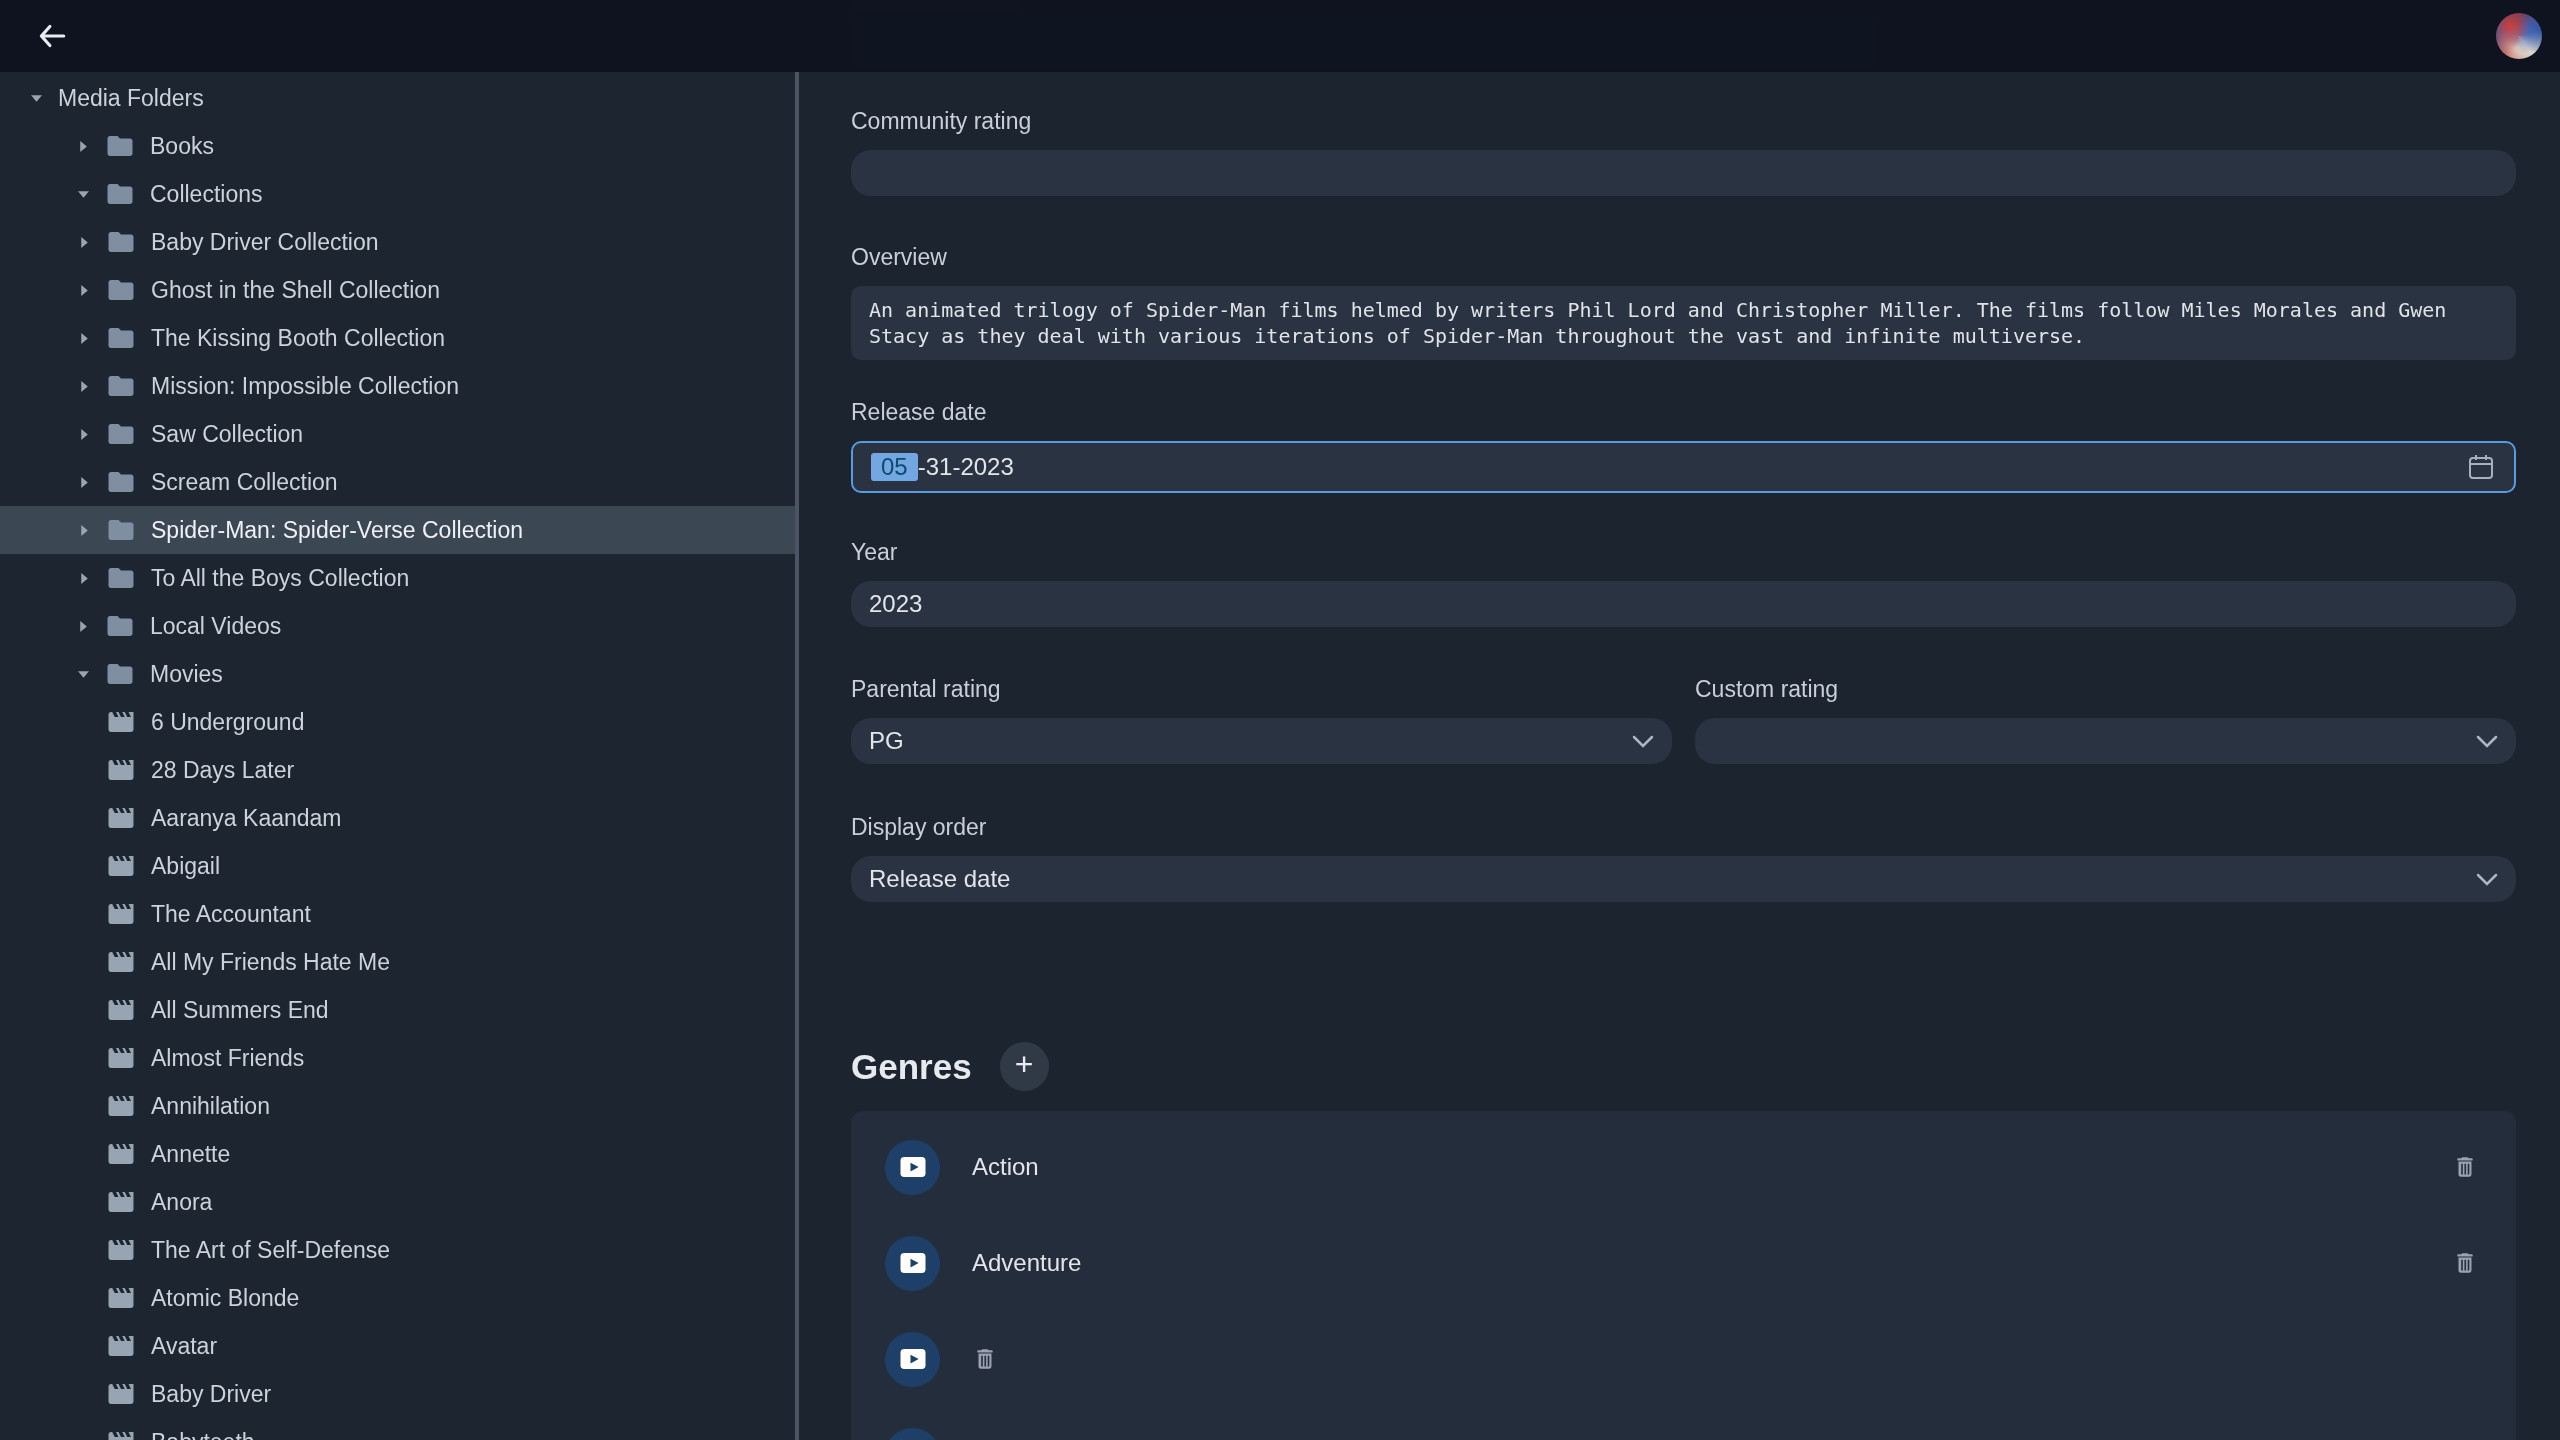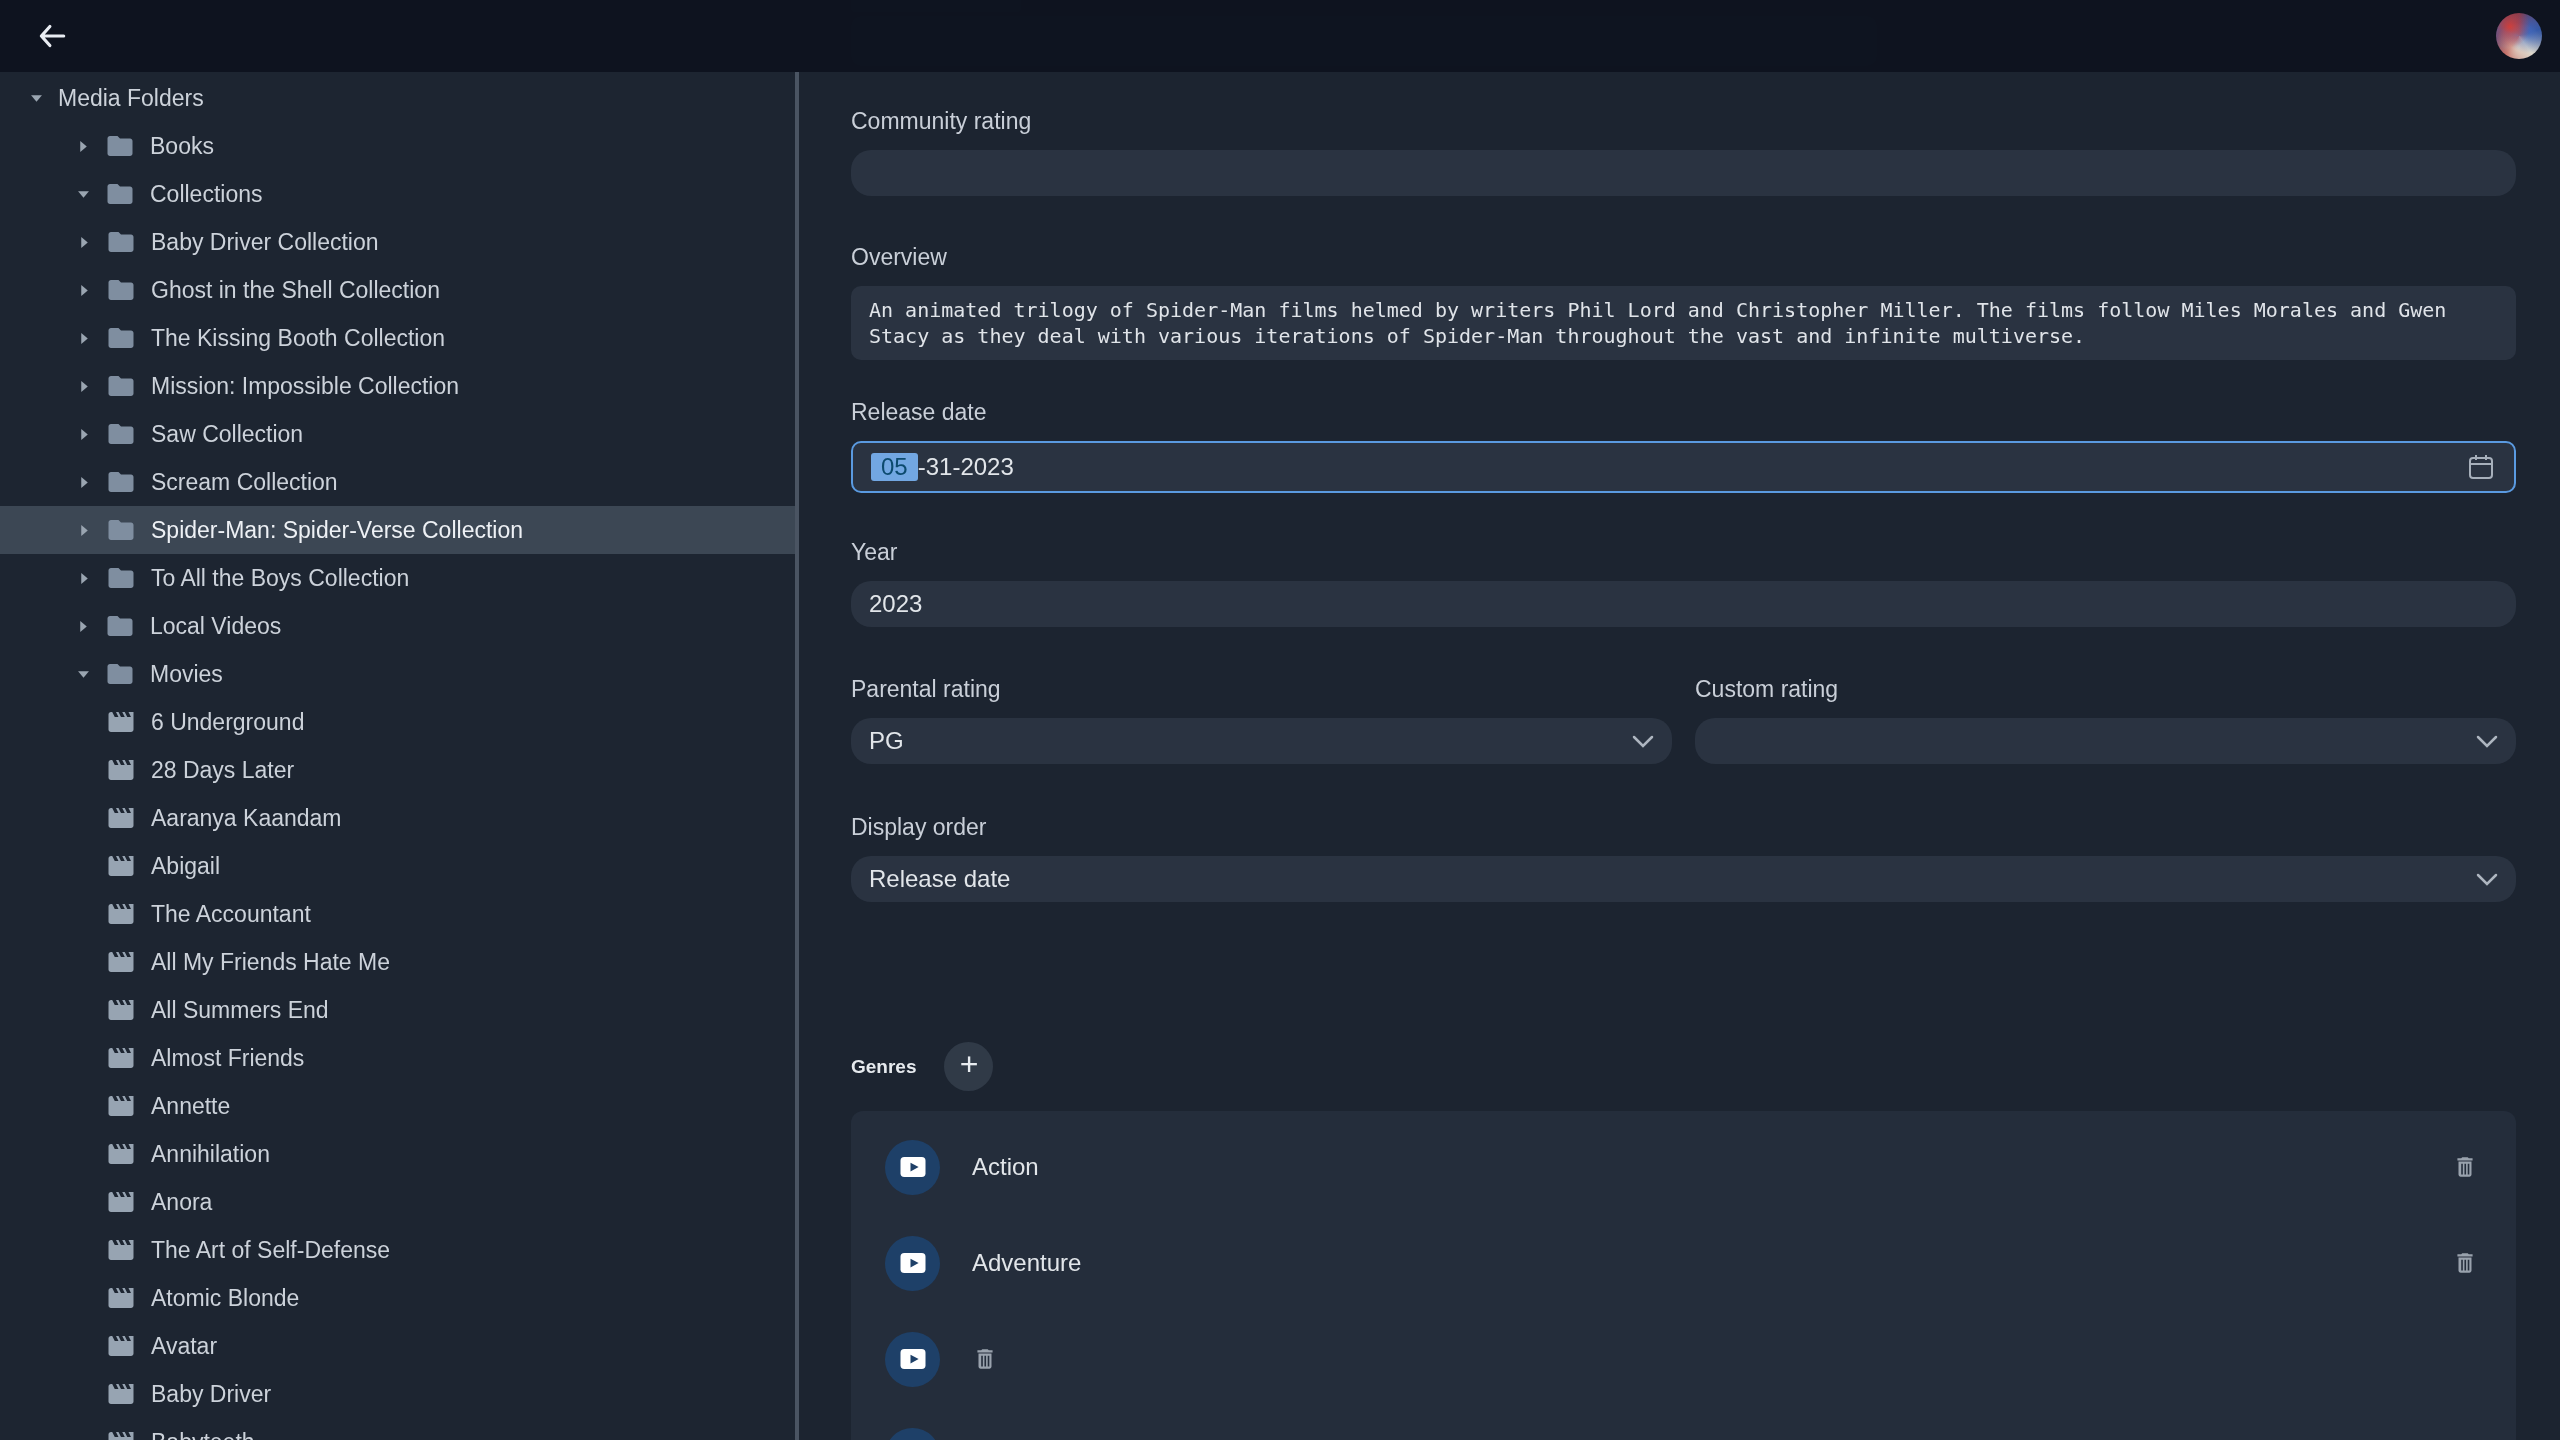--- a/index.html
+++ b/index.html
@@ -74,21 +74,21 @@
   .two-col{display:flex;gap:23px;}
   .two-col .col{flex:1;min-width:0;}
   .mt-cr{margin-top:0;}
   .mt-ov{margin-top:48px;}
   .mt-rd{margin-top:39px;}
   .mt-yr{margin-top:46px;}
   .mt-pr{margin-top:49px;}
   .mt-do{margin-top:50px;}
   
   .genres-header{display:flex;align-items:center;gap:28px;margin-top:140px;}
-  .genres-title{font-size:19px;font-weight:600;color:#e6eaee;}
+  .genres-title{font-size:35px;font-weight:600;color:#e6eaee;}
   .add-btn{
     width:49px;height:49px;border-radius:50%;background:#303a47;border:none;cursor:pointer;
     color:#e8ecf0;font-size:32px;font-weight:300;display:flex;align-items:center;justify-content:center;
     font-family:"Liberation Sans",sans-serif;padding:0 0 4px 0;
   }
   .card{margin-top:20px;background:#242d3b;border-radius:12px;padding:8px 0;}
   .genre-row{height:96px;display:flex;align-items:center;padding:0 38px 0 34px;}
   .genre-avatar{
     width:55px;height:55px;border-radius:50%;background:#1e4068;flex:none;
     display:flex;align-items:center;justify-content:center;margin-right:32px;
@@ -554,36 +554,36 @@
           <svg viewBox="0 0 12 12">
             <path d="M3 1 L9 6 L3 11 Z" fill="currentColor"></path>
           </svg>
         </span>
         <span class="ticon">
 
           <svg class="movie-svg" viewBox="0 0 24 24">
             <path d="M18 4l2 4h-3l-2-4h-2l2 4h-3l-2-4H8l2 4H7L5 4H4c-1.1 0-2 .9-2 2v12c0 1.1.9 2 2 2h16c1.1 0 2-.9 2-2V4h-4z"></path>
           </svg>
         </span>
+        <span class="tlabel">Annihilation</span>
+      </div>
+
+      <div class="row lvl2 caret-none icon-movie">
+        <span class="caret">
+          <svg viewBox="0 0 12 12">
+            <path d="M3 1 L9 6 L3 11 Z" fill="currentColor"></path>
+          </svg>
+        </span>
+        <span class="ticon">
+
+          <svg class="movie-svg" viewBox="0 0 24 24">
+            <path d="M18 4l2 4h-3l-2-4h-2l2 4h-3l-2-4H8l2 4H7L5 4H4c-1.1 0-2 .9-2 2v12c0 1.1.9 2 2 2h16c1.1 0 2-.9 2-2V4h-4z"></path>
+          </svg>
+        </span>
         <span class="tlabel">Annette</span>
-      </div>
-
-      <div class="row lvl2 caret-none icon-movie">
-        <span class="caret">
-          <svg viewBox="0 0 12 12">
-            <path d="M3 1 L9 6 L3 11 Z" fill="currentColor"></path>
-          </svg>
-        </span>
-        <span class="ticon">
-
-          <svg class="movie-svg" viewBox="0 0 24 24">
-            <path d="M18 4l2 4h-3l-2-4h-2l2 4h-3l-2-4H8l2 4H7L5 4H4c-1.1 0-2 .9-2 2v12c0 1.1.9 2 2 2h16c1.1 0 2-.9 2-2V4h-4z"></path>
-          </svg>
-        </span>
-        <span class="tlabel">Annihilation</span>
       </div>
 
       <div class="row lvl2 caret-none icon-movie">
         <span class="caret">
           <svg viewBox="0 0 12 12">
             <path d="M3 1 L9 6 L3 11 Z" fill="currentColor"></path>
           </svg>
         </span>
         <span class="ticon">
 

